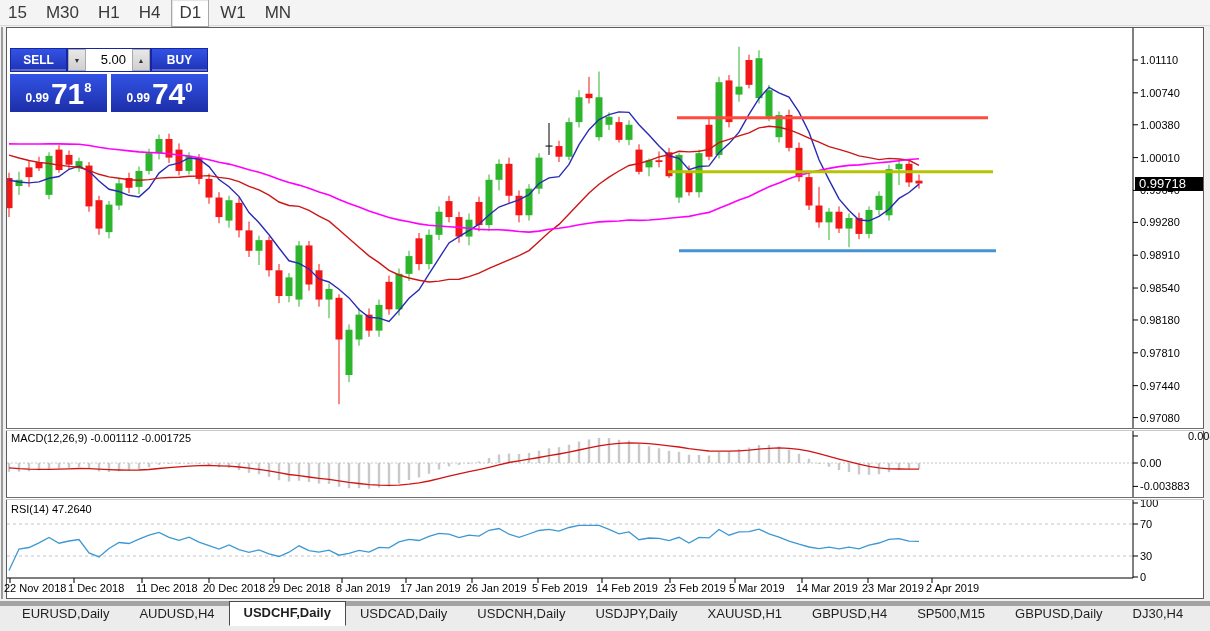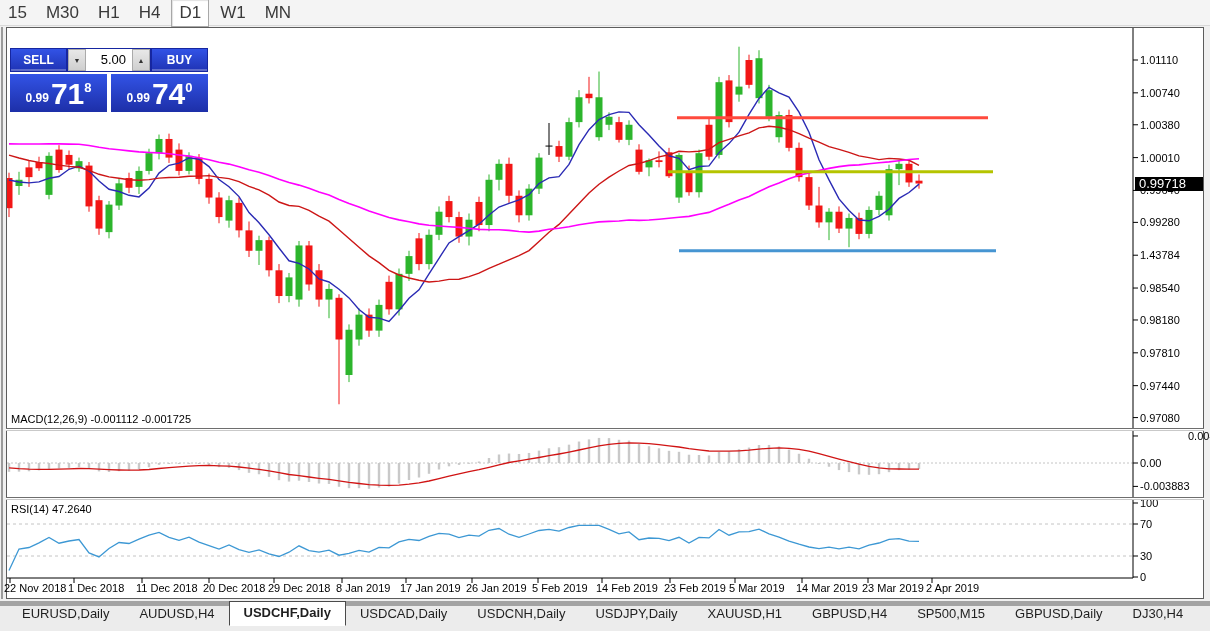--- a/index.html
+++ b/index.html
@@ -442,37 +442,37 @@
         <span class="tp-small">0.99</span>
         <span class="tp-big">74</span>
         <span class="tp-sup">0</span>
       </div>
     </div>
   </div>
 
   <div class="pane-sep" style="top:428px"></div>
   <div class="pane-sep" style="top:497px"></div>
 
-  <div class="ind-label" style="top:413px">
+  <div class="ind-label" style="top:432px">
     <span>MACD(12,26,9)</span> <span>-0.001112 -0.001725</span>
   </div>
   <div class="ind-label" style="top:503px">
     <span>RSI(14)</span> <span>47.2640</span>
   </div>
 
   <div id="price-tag" style="top: 176.514px;">0.99718</div>
 
   <div id="labels-layer">
       <div class="axis-label" style="left: 1140px; top: 54px;">1.01110</div>
       <div class="axis-label" style="left: 1140px; top: 86.8305px;">1.00740</div>
       <div class="axis-label" style="left: 1140px; top: 118.774px;">1.00380</div>
       <div class="axis-label" style="left: 1140px; top: 151.604px;">1.00010</div>
       <div class="axis-label" style="left: 1140px; top: 184.435px;">0.99640</div>
       <div class="axis-label" style="left: 1140px; top: 216.378px;">0.99280</div>
-      <div class="axis-label" style="left: 1140px; top: 249.209px;">1.43784</div>
+      <div class="axis-label" style="left: 1140px; top: 249.209px;">0.98910</div>
       <div class="axis-label" style="left: 1140px; top: 282.039px;">0.98540</div>
       <div class="axis-label" style="left: 1140px; top: 313.982px;">0.98180</div>
       <div class="axis-label" style="left: 1140px; top: 346.813px;">0.97810</div>
       <div class="axis-label" style="left: 1140px; top: 379.643px;">0.97440</div>
       <div class="axis-label" style="left: 1140px; top: 411.587px; text-align: center;">0.97080</div>
       <div class="axis-label" style="left: 1140px; top: 429.97px; padding-left: 48px;">0.004487</div>
       <div class="axis-label" style="left: 1140px; top: 457px;">0.00</div>
       <div class="axis-label" style="left: 1140px; top: 480.391px;">-0.003883</div>
       <div class="axis-label" style="left: 1140px; top: 497px;">100</div>
       <div class="axis-label" style="left: 1140px; top: 518px;">70</div>

